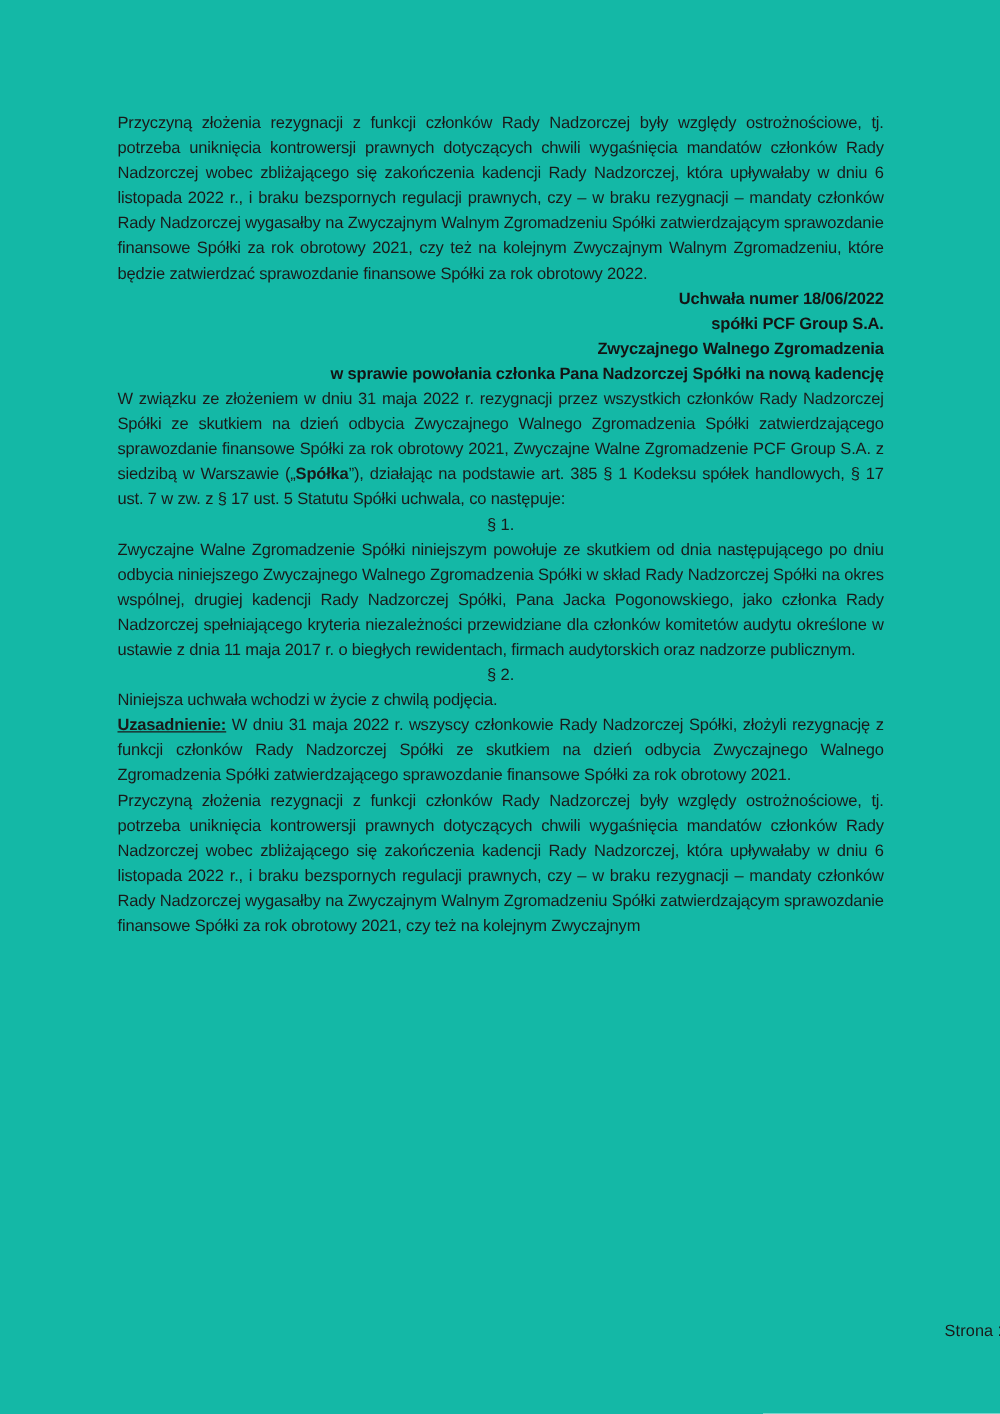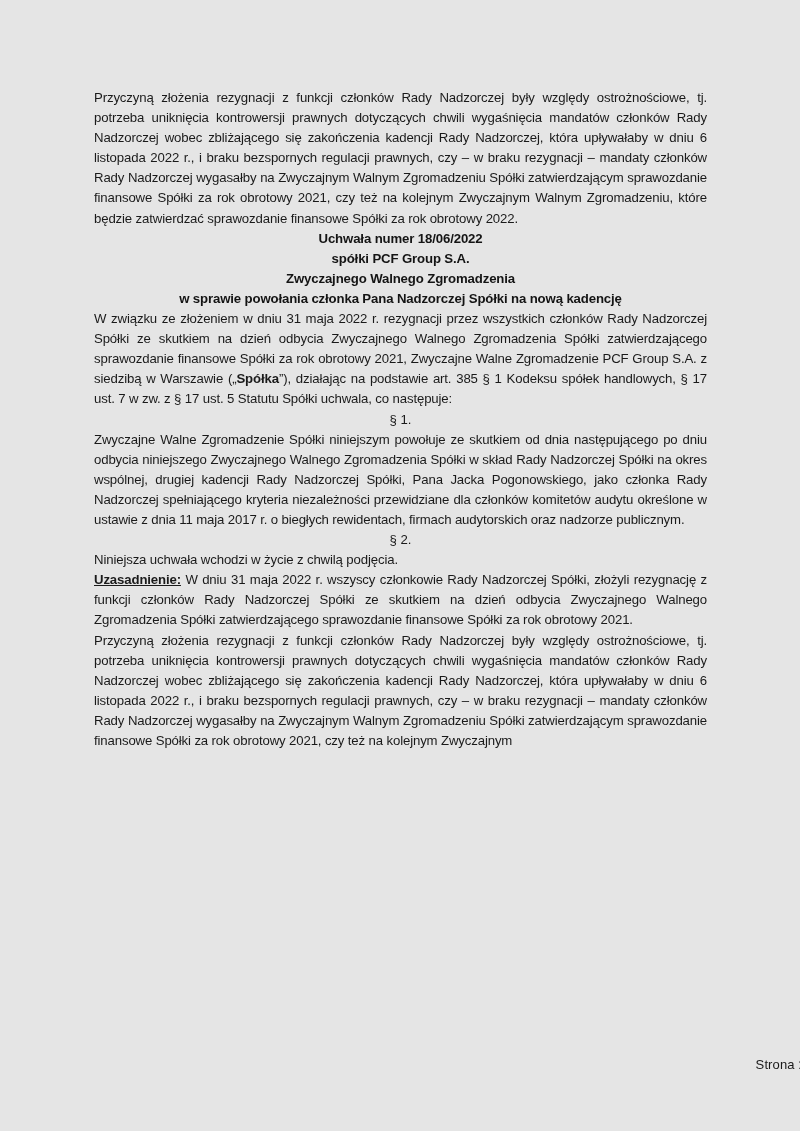--- a/index.html
+++ b/index.html
@@ -16,21 +16,21 @@
     color: #1a1a1a;
     -webkit-font-smoothing: antialiased;
   }
 
   .page {
     position: absolute;
     left: 0;
     top: 0;
     width: 800px;
     height: 1131px;
-    background: #e5e5e5;
+    background: #14b8a6;
     box-sizing: border-box;
   }
 
   .content {
     position: absolute;
     left: 94px;
     top: 88px;
     width: 613px;
   }
 
@@ -43,21 +43,21 @@
     color: #1a1a1a;
     letter-spacing: -0.01em;
   }
 
   .gap-after-par  { margin-bottom: 19px; }
   .gap-large      { margin-bottom: 36px; }
   .gap-small      { margin-bottom: 16px; }
 
   .resolution-heading {
     margin: 0;
-    text-align: center;
+    text-align: right;
     font-size: 13.2px;
     line-height: 20.1px;
     font-weight: bold;
     color: #141414;
     letter-spacing: -0.01em;
   }
   .resolution-heading .hline { display: block; }
 
   .section-marker {
     margin: 0;

